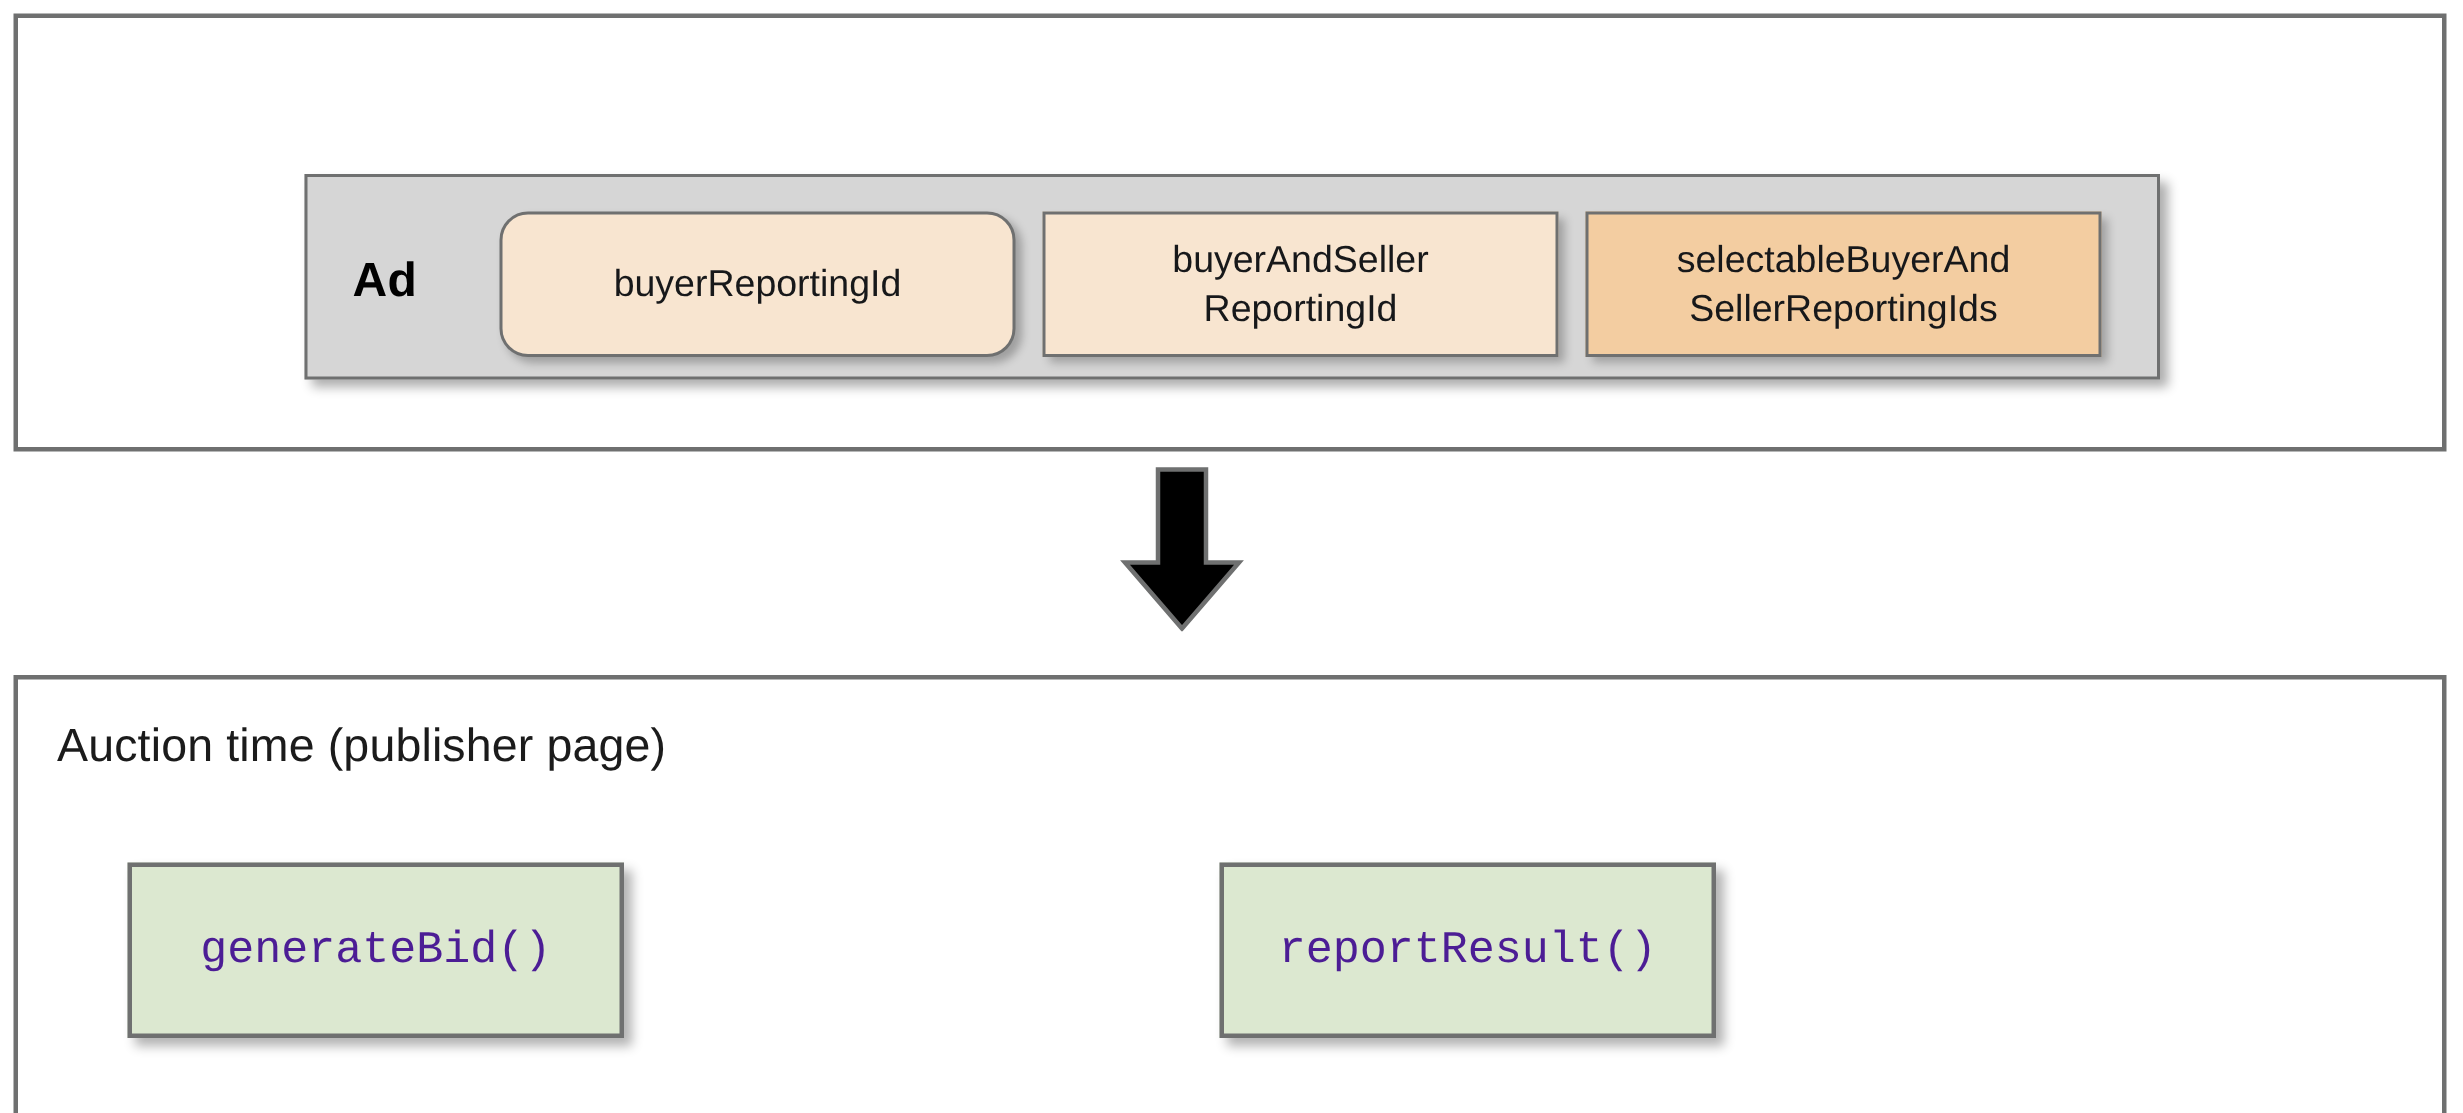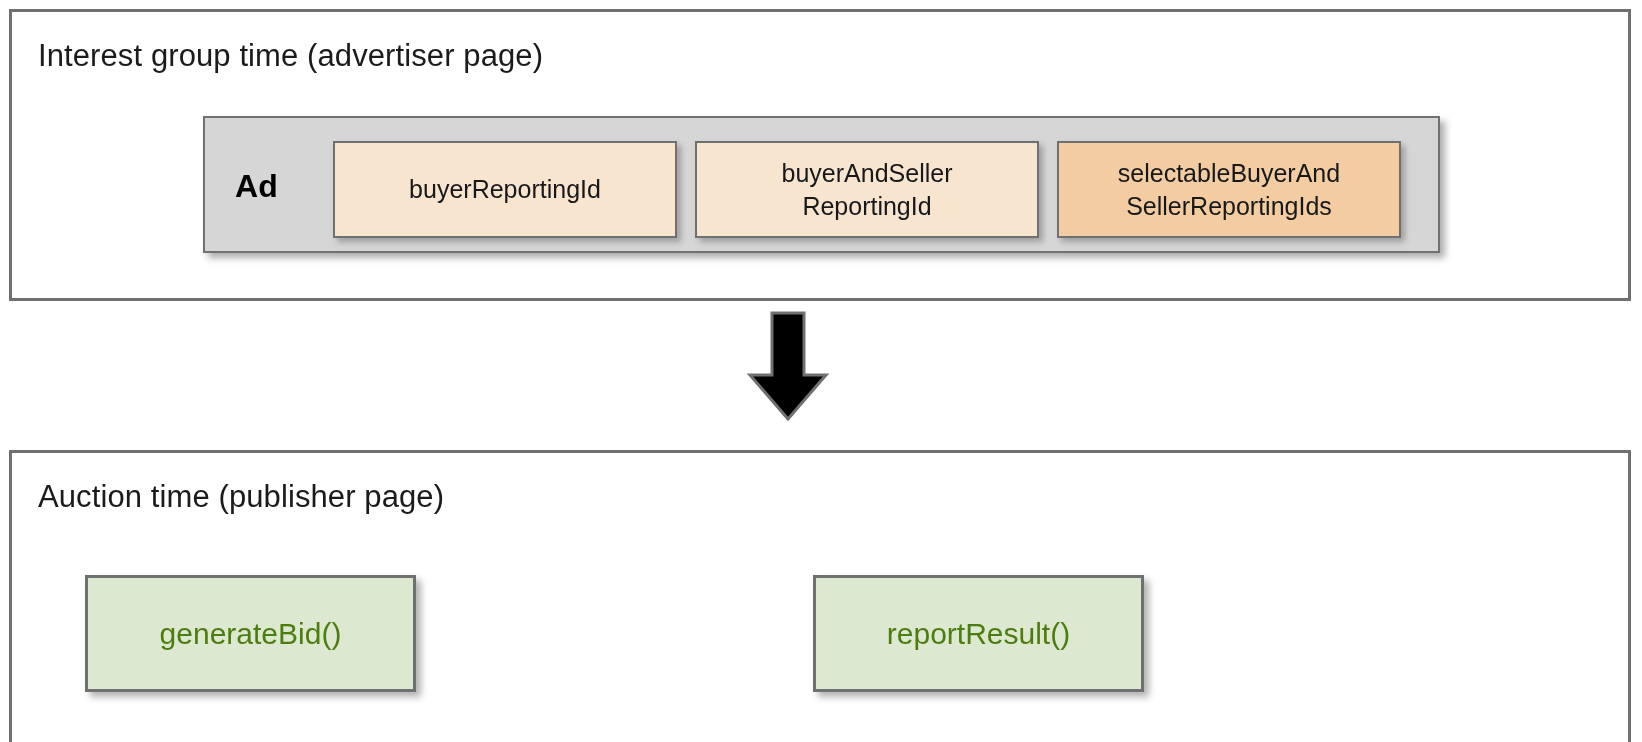--- a/index.html
+++ b/index.html
@@ -90,21 +90,21 @@
     justify-content: center;
     text-align: center;
     font-size: 25px;
     line-height: 33px;
     color: #17181a;
     box-shadow: 4px 4px 6px rgba(0,0,0,0.26);
   }
   .report-box.light { background: #f8e5d0; }
   .report-box.dark  { background: #f3cda1; }
 
-  #report-box-0 { left: 128px;  width: 344px; }
+  #report-box-0 { left: 128px;  width: 344px; border-radius: 19px; }
   #report-box-1 { left: 490px;  width: 344px; align-items: center; }
   #report-box-2 { left: 852px;  width: 344px; }
 
   
   #flow-arrow {
     position: absolute;
     left: 746px;
     top: 311px;
     width: 84px;
     height: 110px;
@@ -117,36 +117,36 @@
     height: 117px;
     background: #dce8d0;
     border: 3px solid #6f7070;
     box-sizing: border-box;
     display: flex;
     align-items: center;
     justify-content: center;
     text-align: center;
     font-size: 30px;
     line-height: 36px;
-    color: #4d7c0f;
+    color: #4c1d95;
     box-shadow: 5px 5px 7px rgba(0,0,0,0.30);
+    font-family: Liberation Mono, monospace;
   }
   #func-box-0 { left: 73px;   width: 331px; }
   #func-box-1 { left: 437px;  width: 331px; }
   #func-box-2 { left: 801px;  width: 331px; }
   #func-box-3 { left: 1165px; width: 331px; }
 </style>
 </head>
 <body>
 
 <div class="canvas">
 
   <div class="panel" id="panel-advertiser">
 
-    <div class="panel-title">Interest group time (advertiser page)</div>
 
     <div id="ad-container">
 
       <div id="ad-label">Ad</div>
 
       <div class="report-box light" id="report-box-0">
         <span>buyerReportingId</span>
       </div>
 
       <div class="report-box light" id="report-box-1">

